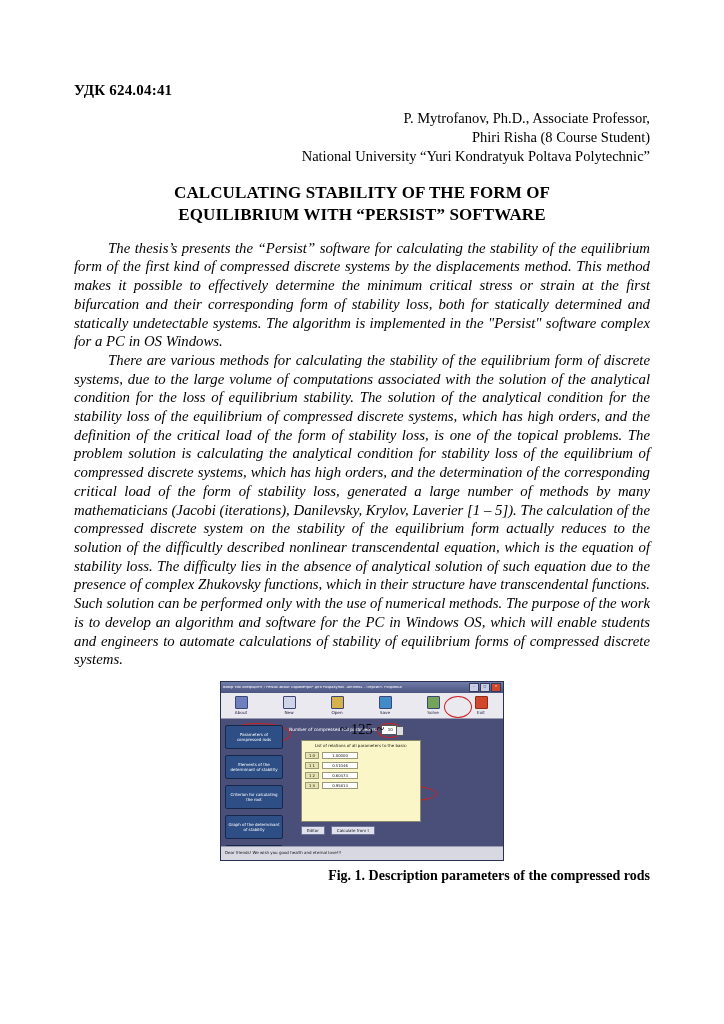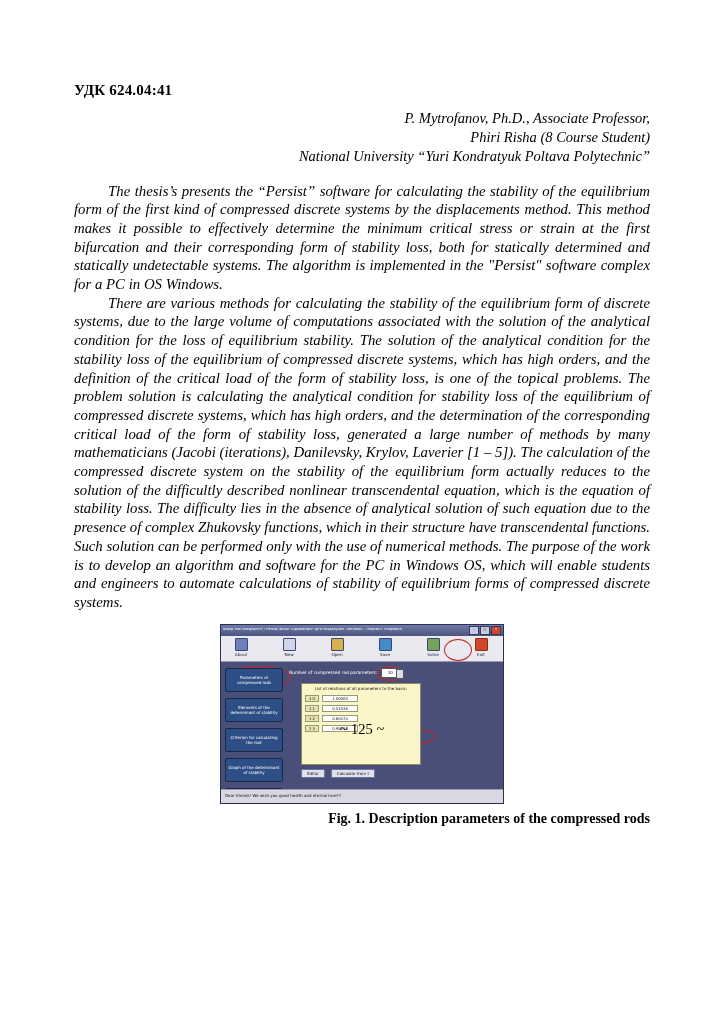--- a/index.html
+++ b/index.html
@@ -24,21 +24,20 @@
     padding: 82px 74px 0 74px;
   }
   .udk {
     font-size: 15px;
     font-weight: bold;
     letter-spacing: 0.2px;
     margin: 0 0 10px 0;
   }
   .authors {
     text-align: right;
-    font-style: italic;
     font-size: 14.5px;
     line-height: 1.30;
     margin-bottom: 16px;
   }
   .authors div { white-space: nowrap; }
   .title {
     text-align: center;
     font-weight: bold;
     font-size: 17px;
     line-height: 1.33;
@@ -313,20 +312,24 @@
 <div class="page">
 
   <div class="udk">УДК 624.04:41</div>
 
   <div class="authors">
     <div>P. Mytrofanov, Ph.D., Associate Professor,</div>
     <div>Phiri Risha (8 Course Student)</div>
     <div>National University “Yuri Kondratyuk Poltava Polytechnic”</div>
   </div>
 
+  <div class="title">
+    <div>CALCULATING STABILITY OF THE FORM OF</div>
+    <div>EQUILIBRIUM WITH “PERSIST” SOFTWARE</div>
+  </div>
 
   <p class="body-par">The thesis’s presents the “Persist” software for calculating the stability of the equilibrium form of the first kind of compressed discrete systems by the displacements method. This method makes it possible to effectively determine the minimum critical stress or strain at the first bifurcation and their corresponding form of stability loss, both for statically determined and statically undetectable systems. The algorithm is implemented in the "Persist" software complex for a PC in OS Windows.</p>
   <p class="body-par">There are various methods for calculating the stability of the equilibrium form of discrete systems, due to the large volume of computations associated with the solution of the analytical condition for the loss of equilibrium stability. The solution of the analytical condition for the stability loss of the equilibrium of compressed discrete systems, which has high orders, and the definition of the critical load of the form of stability loss, is one of the topical problems. The problem solution is calculating the analytical condition for stability loss of the equilibrium of compressed discrete systems, which has high orders, and the determination of the corresponding critical load of the form of stability loss, generated a large number of methods by many mathematicians (Jacobi (iterations), Danilevsky, Krylov, Laverier [1 – 5]). The calculation of the compressed discrete system on the stability of the equilibrium form actually reduces to the solution of the difficultly described nonlinear transcendental equation, which is the equation of stability loss. The difficulty lies in the absence of analytical solution of such equation due to the presence of complex Zhukovsky functions, which in their structure have transcendental functions. Such solution can be performed only with the use of numerical methods. The purpose of the work is to develop an algorithm and software for the PC in Windows OS, which will enable students and engineers to automate calculations of stability of equilibrium forms of compressed discrete systems.</p>
 
   <div class="figure-wrap">
     <div class="app">
 
       <div class="app-titlebar">
         <div class="app-title-text">Вибір тих коефіцієнт / Persist about Параметри* для Розрахунок .untitled1 - Персист. Розробка</div>
         <div class="win-btns">

